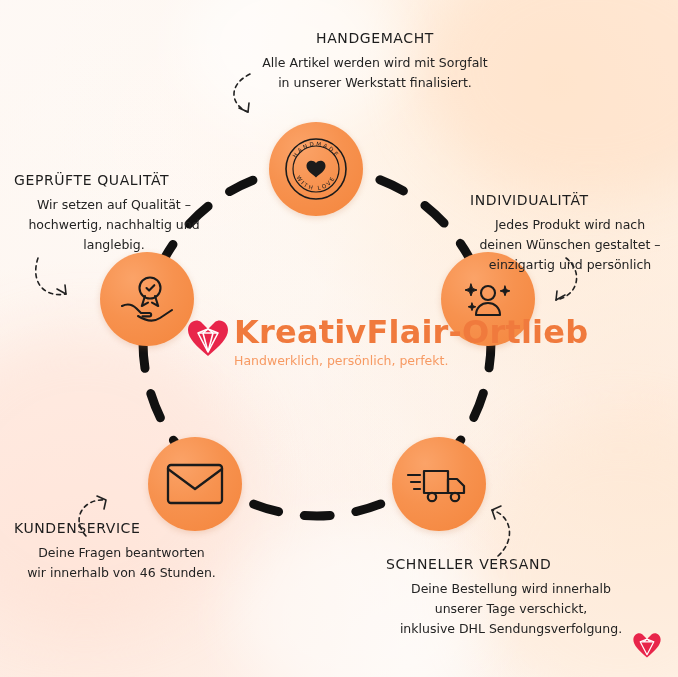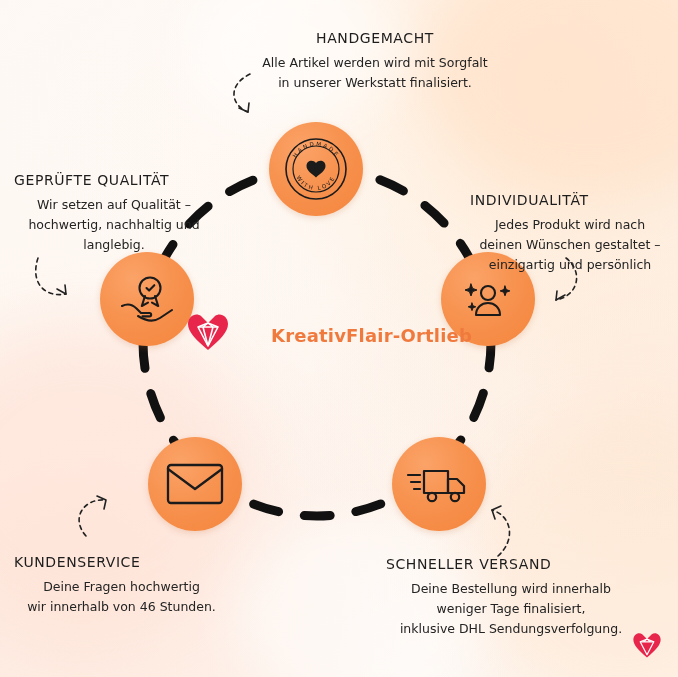--- a/index.html
+++ b/index.html
@@ -76,27 +76,26 @@
     align-items: center;
   }
   .brand-logo {
     flex: 0 0 auto;
     margin-right: 4px;
     margin-top: -6px;
   }
   .brand-text { display: flex; flex-direction: column; }
   .brand-name {
     font-family: "DejaVu Sans", sans-serif;
-    font-size: 18px;
+    font-size: 32px;
     font-weight: bold;
     color: #f07a3d;
     letter-spacing: 0.2px;
     line-height: 1.05;
     white-space: nowrap;
-    margin-left: 37px;
   }
   .brand-tagline {
     font-family: "DejaVu Sans", sans-serif;
     font-size: 12.5px;
     color: #f79a63;
     margin-top: 3px;
     white-space: nowrap;
   }
 
   
@@ -114,21 +113,21 @@
     font-size: 12.5px;
     line-height: 1.58;
     color: #232323;
     text-align: center;
   }
   .block.center-align { text-align: center; }
 
   .block.handmade { left: 240px; top: 30px; width: 270px; }
   .block.quality  { left: 14px;  top: 172px; width: 200px; }
   .block.individ  { left: 470px; top: 168px; width: 200px; margin-top: 24px; }
-  .block.service  { left: 14px;  top: 520px; width: 215px; margin-top: 34px; }
+  .block.service  { left: 14px;  top: 520px; width: 215px; }
   .block.shipping { left: 386px; top: 556px; width: 250px; }
 
   
   .corner-logo {
     position: absolute;
     right: 16px;
     bottom: 14px;
   }
 </style>
 </head>
@@ -236,20 +235,21 @@
           <path d="M22 40 C10 30, 2 22, 2 14 C2 6, 10 2, 15 6 L22 13 L29 6 C34 2, 42 6, 42 14 C42 22, 34 30, 22 40 Z"></path>
         </g>
         <g fill="none" stroke="#ffffff" stroke-width="1.6" stroke-linejoin="round">
           <path d="M22 13 L12 17 L22 36 L32 17 Z"></path>
           <path d="M12 17 L32 17 M22 13 L17 17 M22 13 L27 17 M17 17 L22 36 M27 17 L22 36"></path>
         </g>
       </svg>
     </span>
     <span class="brand-text">
       <span class="brand-name">KreativFlair-Ortlieb</span>
+      <span class="brand-tagline">Handwerklich, persönlich, perfekt.</span>
     </span>
   </div>
 
   <div class="block handmade center-align">
     <div class="title">HANDGEMACHT</div>
     <div class="body">
       <div>Alle Artikel werden  wird mit Sorgfalt</div>
       <div>in unserer Werkstatt finalisiert.</div>
     </div>
   </div>
@@ -268,30 +268,30 @@
     <div class="body">
       <div>Jedes Produkt wird nach</div>
       <div>deinen Wünschen gestaltet –</div>
       <div>einzigartig und persönlich</div>
     </div>
   </div>
 
   <div class="block service">
     <div class="title">KUNDENSERVICE</div>
     <div class="body">
-      <div>Deine Fragen hochwertig</div>
+      <div>Deine Fragen beantworten</div>
       <div>wir innerhalb von 46 Stunden.</div>
     </div>
   </div>
 
   <div class="block shipping">
     <div class="title">SCHNELLER VERSAND</div>
     <div class="body">
       <div>Deine Bestellung wird innerhalb</div>
-      <div>weniger Tage finalisiert,</div>
+      <div>unserer Tage verschickt,</div>
       <div> inklusive DHL Sendungsverfolgung.</div>
     </div>
   </div>
 
   <div class="corner-logo">
     <svg width="30" height="29" viewBox="0 0 44 42">
       <g fill="#e8254a">
         <path d="M22 40 C10 30, 2 22, 2 14 C2 6, 10 2, 15 6 L22 13 L29 6 C34 2, 42 6, 42 14 C42 22, 34 30, 22 40 Z"></path>
       </g>
       <g fill="none" stroke="#ffffff" stroke-width="1.8" stroke-linejoin="round">

